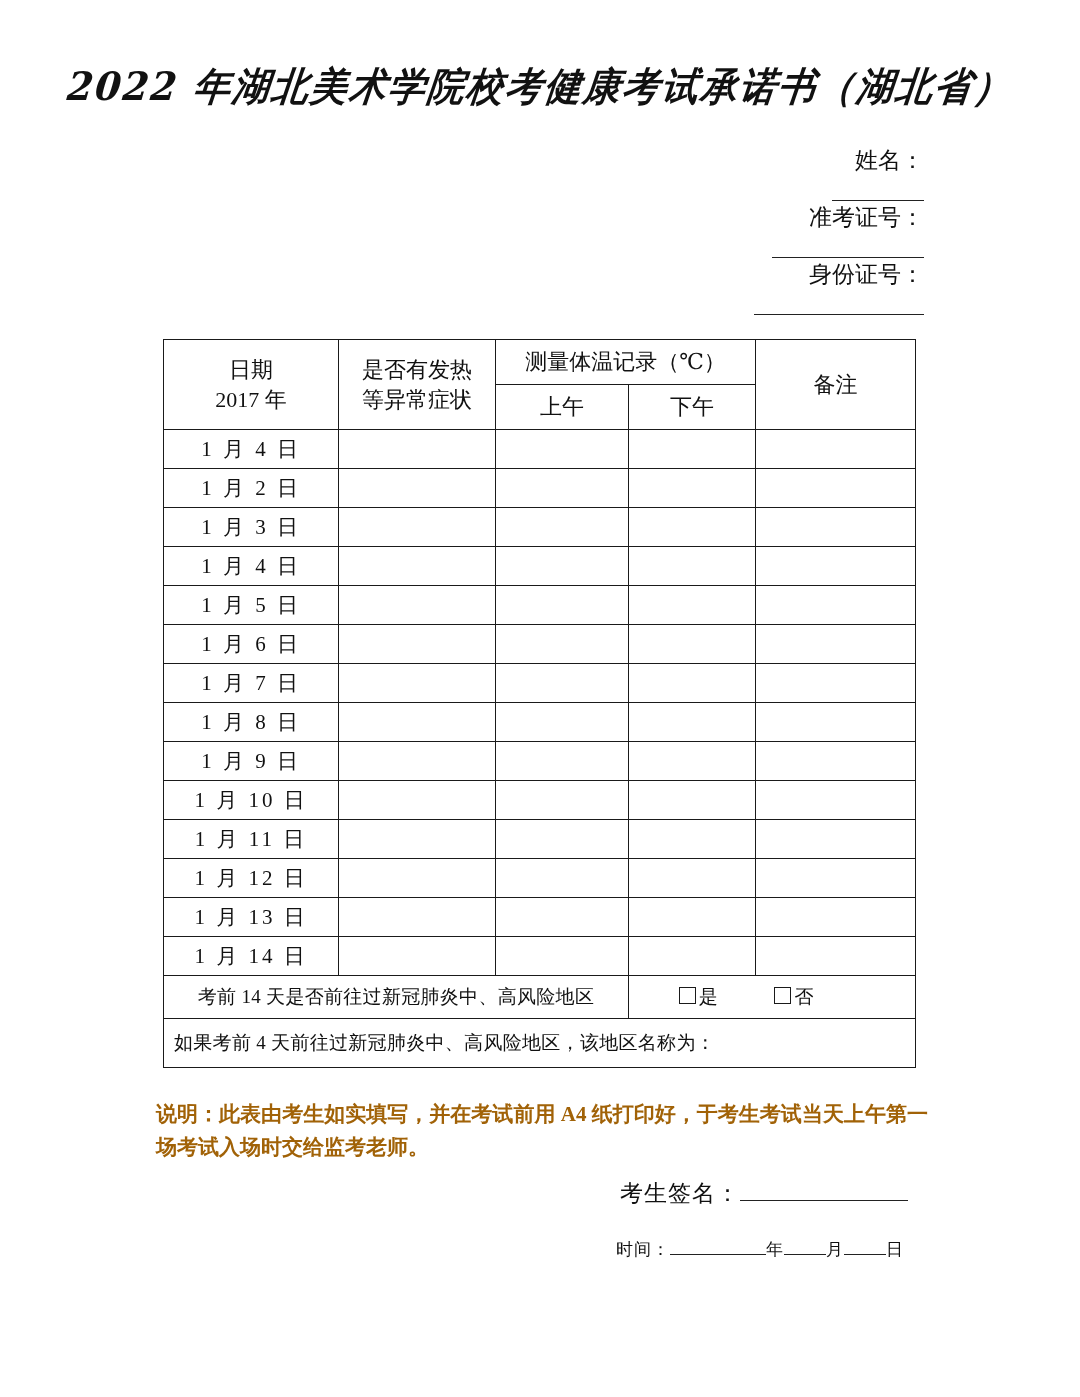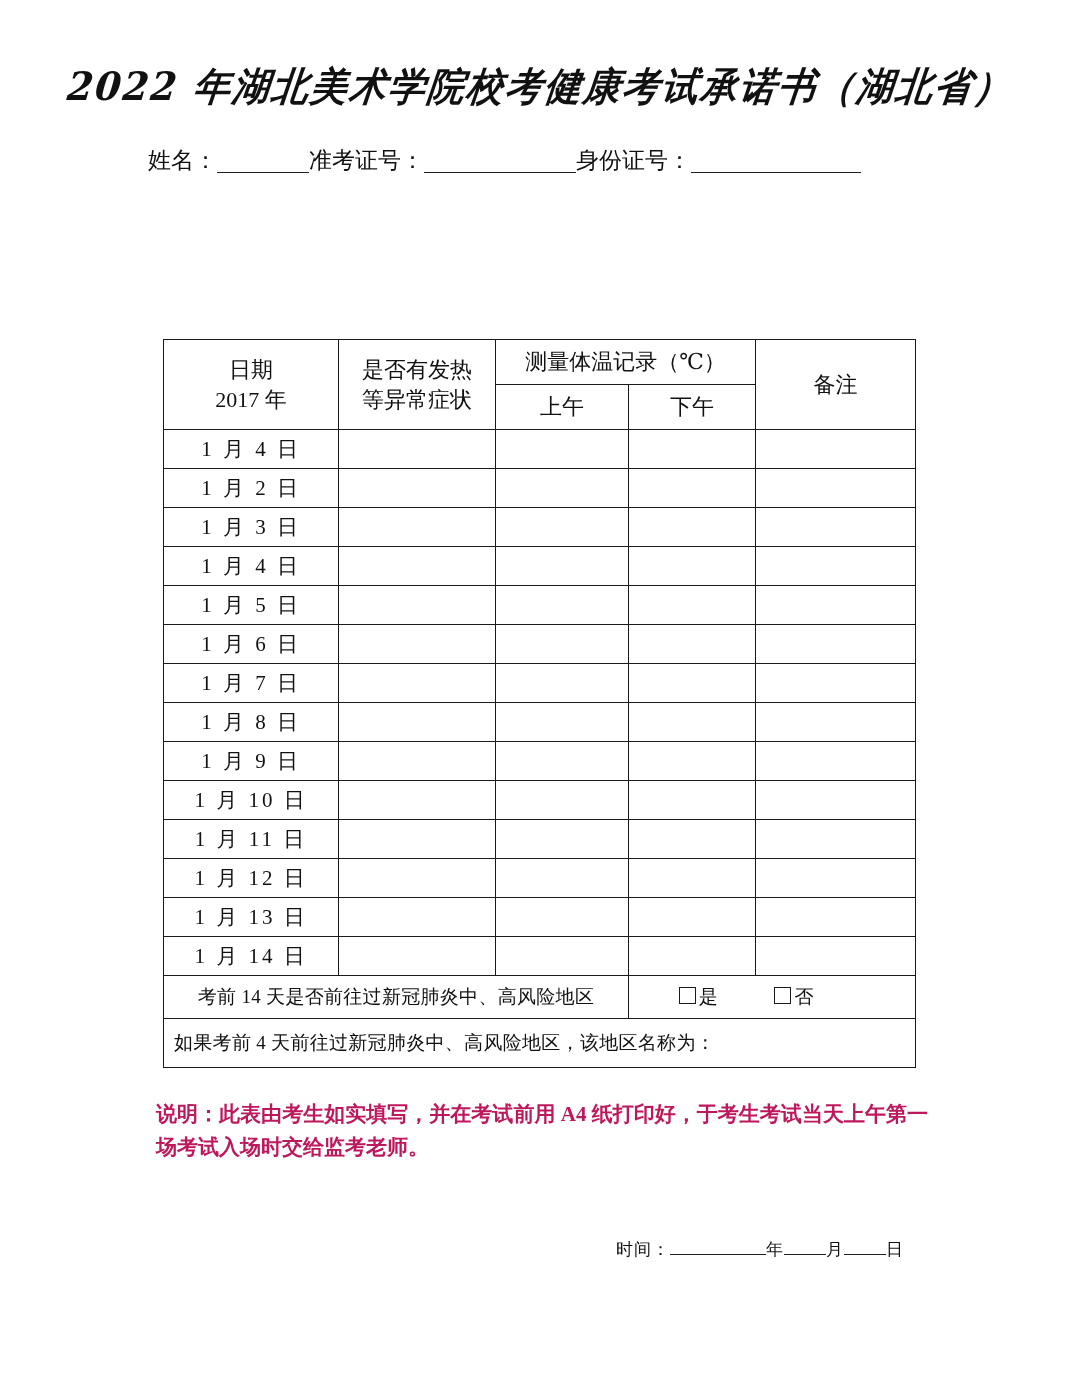--- a/index.html
+++ b/index.html
@@ -39,27 +39,28 @@
     letter-spacing: 2px;
     color: #111111;
     transform: skewX(-6deg) scaleY(1.06);
     white-space: nowrap;
   }
 
   
   .ident-line {
     position: absolute;
     top: 144px;
-    left: 148px;
+    left: 156px;
     width: 768px;
     font-size: 23px;
     line-height: 34px;
     white-space: nowrap;
     display: flex;
-    align-items: center;
+    align-items: flex-end;
+    flex-direction: column;
   }
   .ident-label { font-size: 23px; }
   .blank {
     display: inline-block;
     border-bottom: 1.6px solid #222;
     height: 22px;
   }
   .blank-name { width: 92px; }
   .blank-ticket { width: 152px; }
   .blank-id { width: 170px; }
@@ -344,19 +345,22 @@
           <span class="risk-opt"><span class="cb"></span><span>是</span></span>
           <span class="risk-opt"><span class="cb"></span><span>否</span></span>
         </td>
       </tr>
       <tr class="region-row">
         <td colspan="5">如果考前 4 天前往过新冠肺炎中、高风险地区，该地区名称为：</td>
       </tr>
     </tfoot>
   </table>
 
-  <div class="note" style="color: #be185d;">说明：此表由考生如实填写，并在考试前用 A4 纸打印好，于考生考试当天上午第一场考试入场时交给监考老师。</div>
-
+  <div class="note" style="color: #a16207;">说明：此表由考生如实填写，并在考试前用 A4 纸打印好，于考生考试当天上午第一场考试入场时交给监考老师。</div>
+
+  <div class="sig-name">
+    <span>考生签名：</span><span class="blank blank-sign"></span>
+  </div>
   <div class="sig-time">
     <span>时间：</span><span class="blank blank-year"></span><span>年</span><span class="blank blank-mon"></span><span>月</span><span class="blank blank-day"></span><span>日</span>
   </div>
 
 </div>
 
 </body></html>

